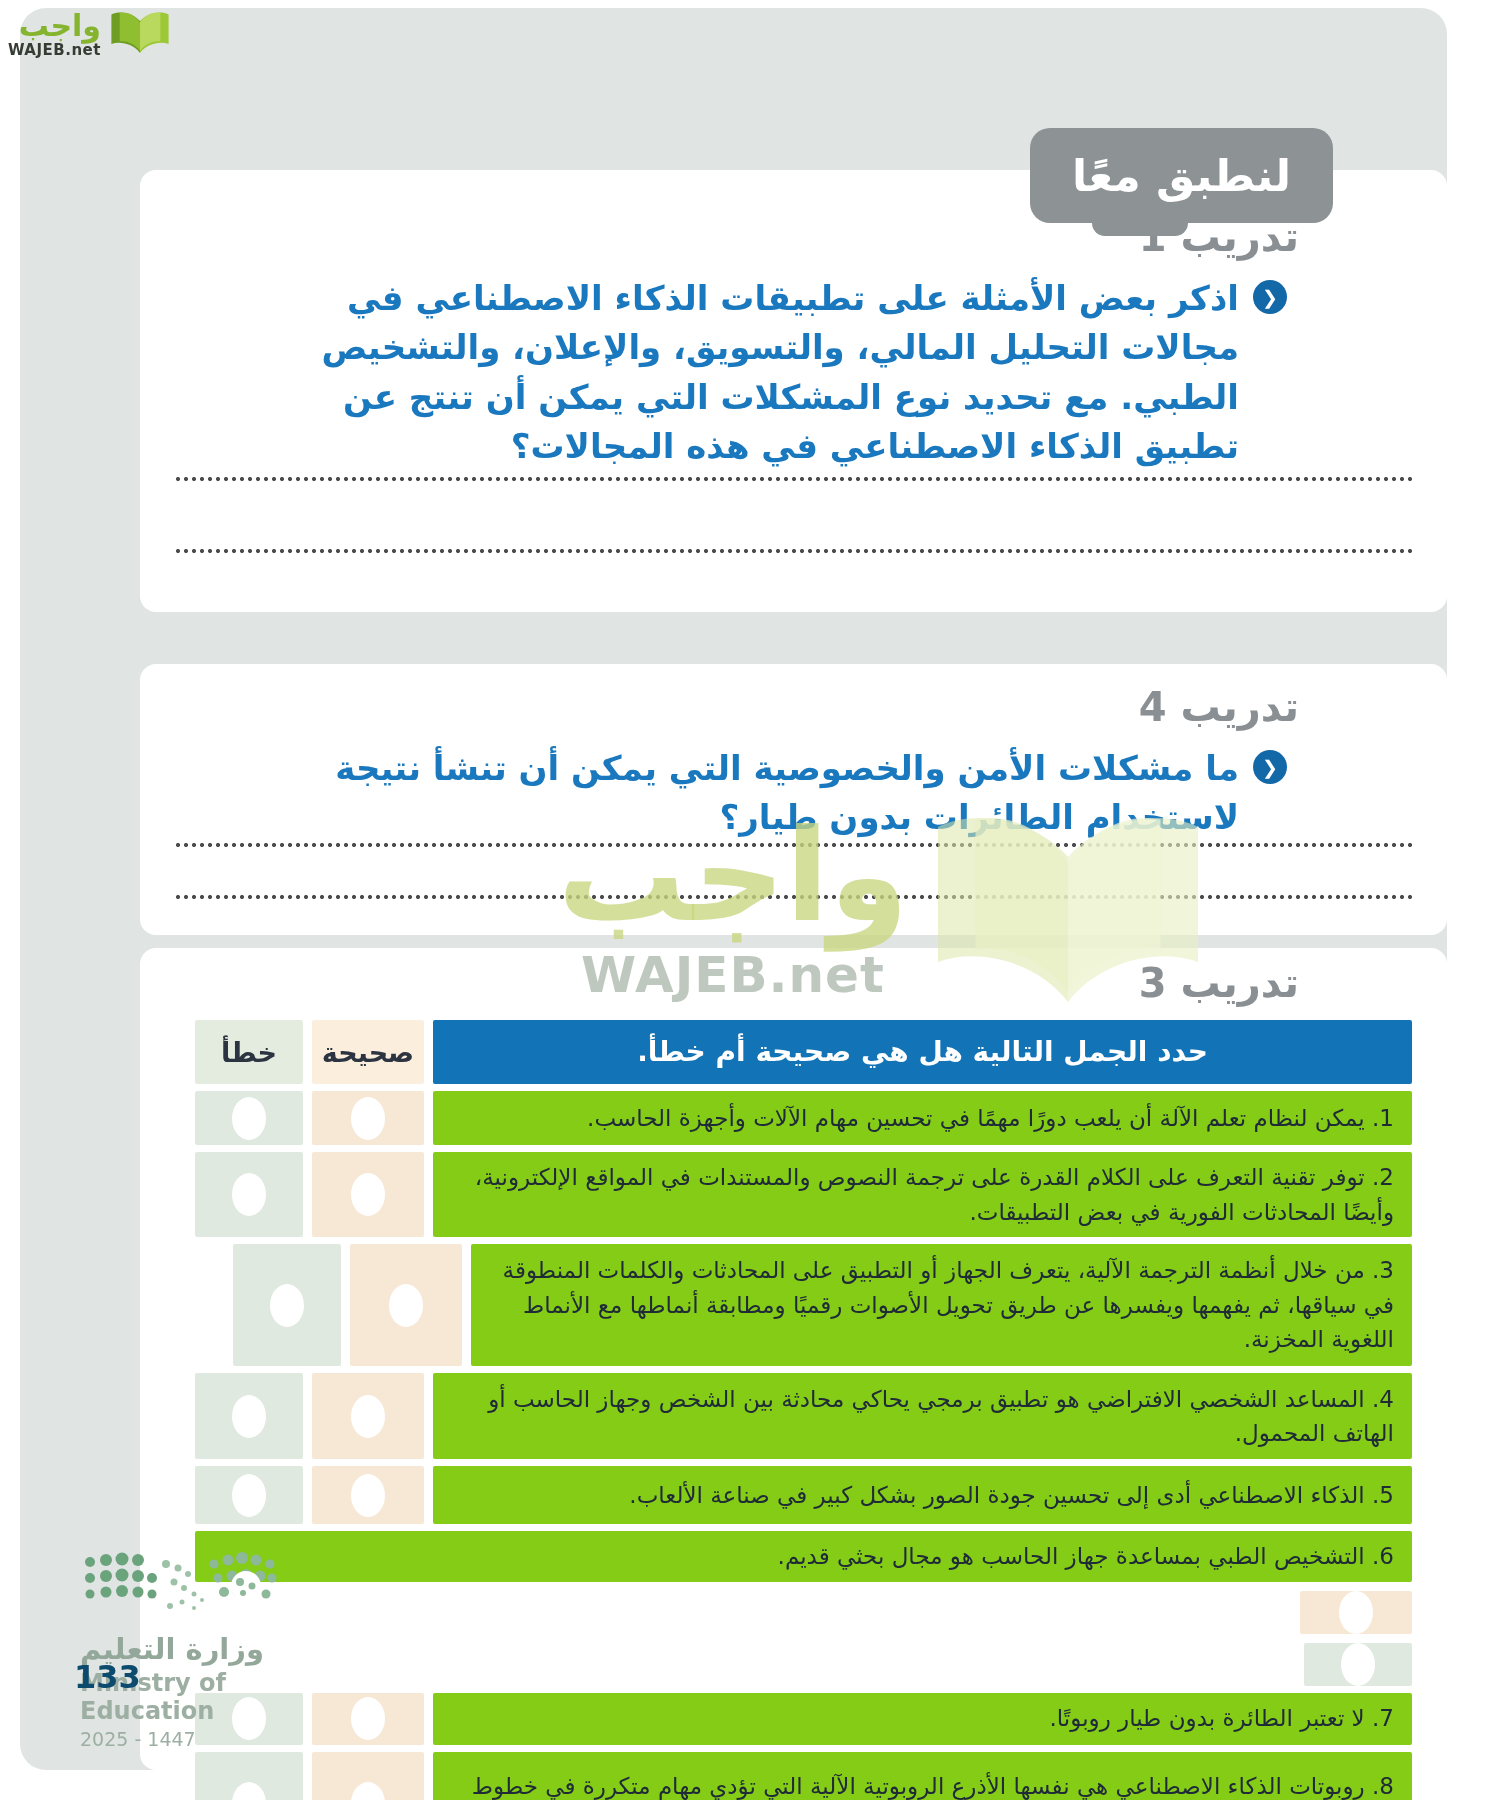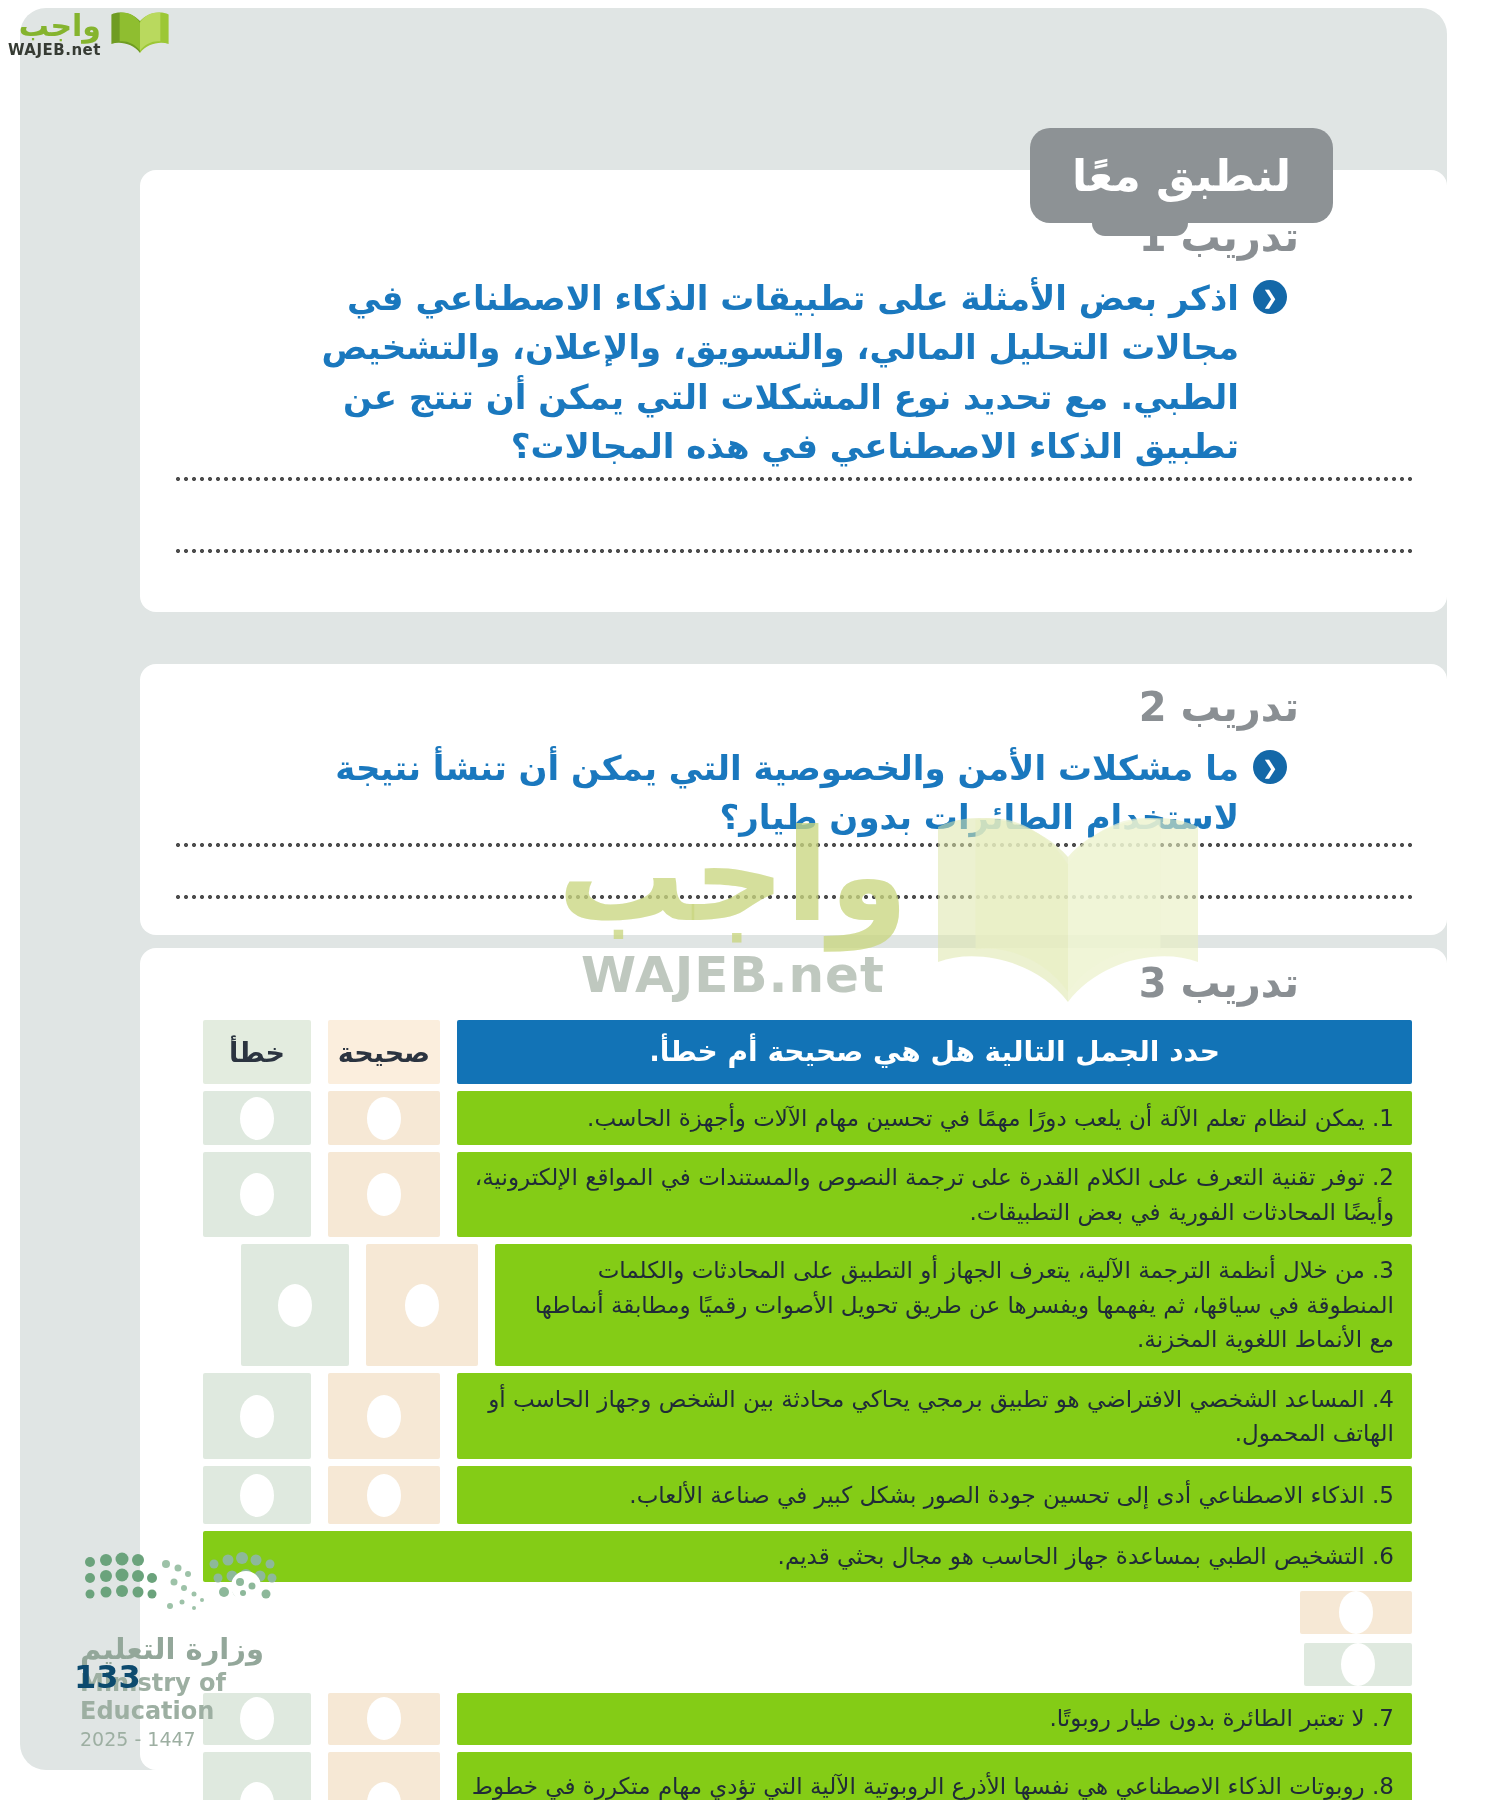--- a/index.html
+++ b/index.html
@@ -44,21 +44,21 @@
   
   .watermark{position:absolute;left:548px;top:742px;width:690px;height:335px;z-index:2;
     display:flex;align-items:flex-start;pointer-events:none;}
   .watermark .wtxt{display:flex;flex-direction:column;align-items:center;margin-top:70px;width:370px;}
   .watermark .war{color:rgba(201,214,128,0.78);font-size:128px;font-weight:bold;line-height:1;}
   .watermark .wen{color:rgba(148,163,148,0.60);font-size:50px;font-weight:bold;letter-spacing:1px;margin-top:6px;}
   
   .ttable{direction:rtl;display:flex;flex-direction:column;gap:7px;
     margin:14px 35px 0 55px;position:relative;z-index:3;}
   .trow{display:flex;gap:9px;}
-  .cell{border-radius:2px;margin-left:8px;}
+  .cell{border-radius:2px;}
   .cell-st{flex:1;background:#84cc16;display:flex;align-items:center;padding:8px 18px 8px 12px;}
   .cell-st p{margin:0;color:#202b38;font-size:23px;line-height:1.5;text-align:right;}
   .cell-c{width:112px;background:#f6e8d5;flex:none;display:flex;align-items:center;justify-content:center;}
   .cell-w{width:108px;background:#dfe9df;flex:none;display:flex;align-items:center;justify-content:center;}
   .thead{min-height:64px;}
   .thead .cell-st{background:#1273b6;justify-content:center;padding:8px 18px;}
   .thead .cell-st p{color:#ffffff;font-size:28px;font-weight:bold;text-align:center;}
   .thead .cell-c{background:#fbeedd;}
   .thead .cell-w{background:#e3ecdf;}
   .hdr-label{color:#2b3440;font-size:27px;font-weight:bold;}
@@ -100,21 +100,21 @@
   <h2 class="ex-title">تدريب 1</h2>
   <div class="question">
     <span class="bullet">❮</span>
     <p class="q-text">اذكر بعض الأمثلة على تطبيقات الذكاء الاصطناعي في مجالات التحليل المالي، والتسويق، والإعلان، والتشخيص الطبي. مع تحديد نوع المشكلات التي يمكن أن تنتج عن تطبيق الذكاء الاصطناعي في هذه المجالات؟</p>
   </div>
   <div class="dotline dl1"></div>
   <div class="dotline dl2"></div>
 </div>
 
 <div class="card card2">
-  <h2 class="ex-title">تدريب 2</h2>
+  <h2 class="ex-title">تدريب 4</h2>
   <div class="question">
     <span class="bullet">❮</span>
     <p class="q-text">ما مشكلات الأمن والخصوصية التي يمكن أن تنشأ نتيجة لاستخدام الطائرات بدون طيار؟</p>
   </div>
   <div class="dotline dl1"></div>
   <div class="dotline dl2"></div>
 </div>
 
 <div class="watermark">
   <div class="wtxt">

